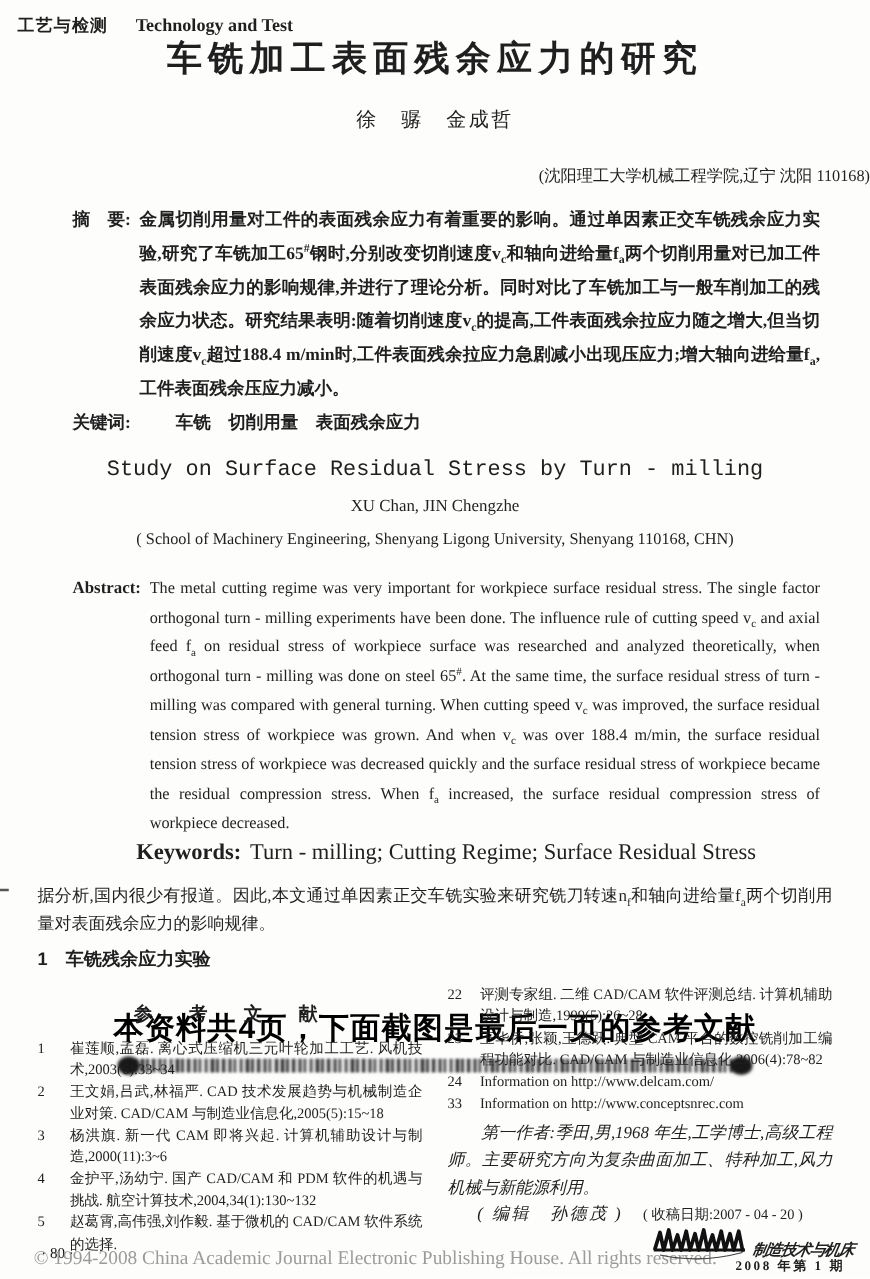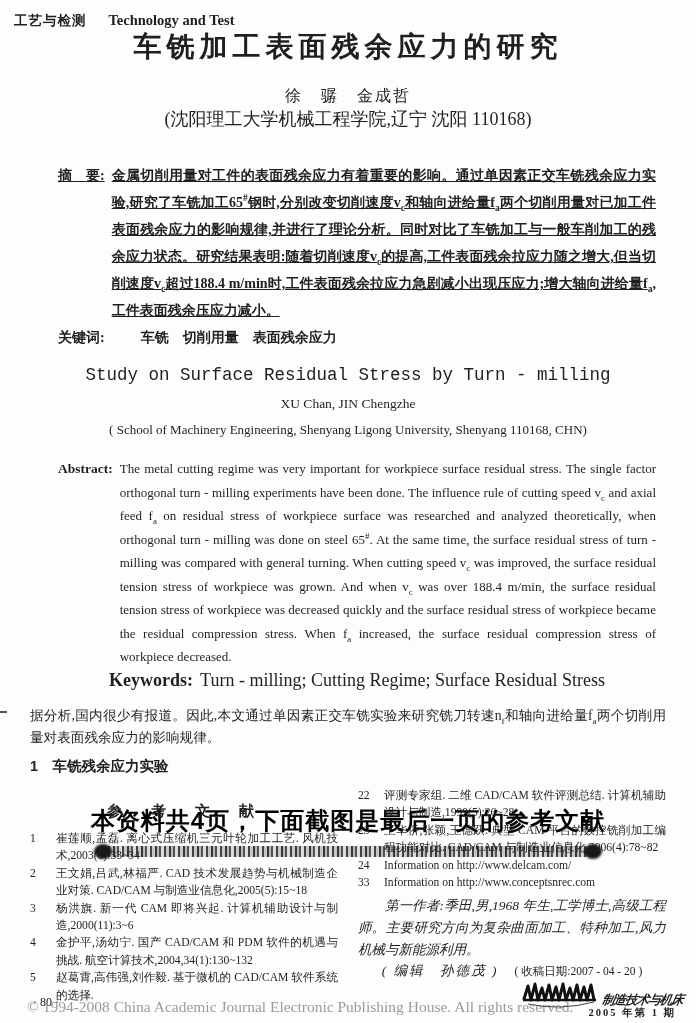--- a/index.html
+++ b/index.html
@@ -12,26 +12,26 @@
   sub,sup{font-size:.68em;line-height:0;}
 
   
   .top-header{position:absolute;top:12px;left:14px;display:flex;align-items:baseline;gap:22px;}
   .sec-cn{font-family:"Liberation Sans","DejaVu Sans",sans-serif;font-weight:700;font-size:13.5px;letter-spacing:1px;}
   .sec-en{font-size:14.5px;font-weight:600;}
 
   
   .title-cn{margin:28px 0 0;text-align:center;font-size:28px;font-weight:600;letter-spacing:5px;}
   .authors-cn{text-align:center;font-size:16px;margin-top:20px;letter-spacing:2px;}
-  .affil-cn{text-align:center;font-size:18px;margin-top:0;}
+  .affil-cn{text-align:right;font-size:13px;margin-top:25px;}
 
   
   .hang{display:flex;margin:0 40px 0 58px;}
   .hang .lbl{flex:0 0 auto;font-weight:700;white-space:pre;margin-right:7px;}
-  .abs-cn{margin-top:31px;font-size:14px;line-height:27px;font-weight:600;text-decoration:underline;}
+  .abs-cn{margin-top:13px;font-size:14px;line-height:27px;font-weight:600;}
   .kw-cn{font-size:14px;line-height:27px;font-weight:600;gap:29px;}
 
   .title-en{text-align:center;font-family:Liberation Mono, monospace;font-size:17.5px;font-weight:400;margin-top:14px;}
   .authors-en{text-align:center;font-size:13.5px;margin-top:11px;}
   .affil-en{text-align:center;font-size:13px;margin-top:10px;}
   .abs-en{margin-top:19px;font-size:13px;line-height:23.5px;}
   .abs-en .lbl{font-size:13.5px;}
   .kw-en{font-size:18px;line-height:23.5px;justify-content:center;}
 
   
@@ -178,16 +178,16 @@
 
   <div class="logo">
     <div class="logo-row">
       <svg class="scribble" width="78" height="32" viewBox="0 0 78 32">
         <path d="M2 22 L6 9 L9 23 L13 7 L16 23 L20 11 L23 23 L27 8 L30 23 L34 10 L37 23 L41 7 L44 23 L48 11 L51 23 L55 8 L58 23 L62 10 L65 23 L69 8 L72 23" fill="none" stroke="#111" stroke-width="3" stroke-linejoin="round" stroke-linecap="round"></path>
         <path d="M1 23 L74 23" stroke="#111" stroke-width="2.5"></path>
         <path d="M6 27 Q 38 34 72 25" fill="none" stroke="#444" stroke-width="1"></path>
       </svg>
       <span class="journal-name">制造技术与机床</span>
     </div>
-    <div class="journal-issue">2005 年第 1 期</div>
+    <div class="journal-issue">2008 年第 1 期</div>
   </div>
 
 </div>
 
 </body></html>

